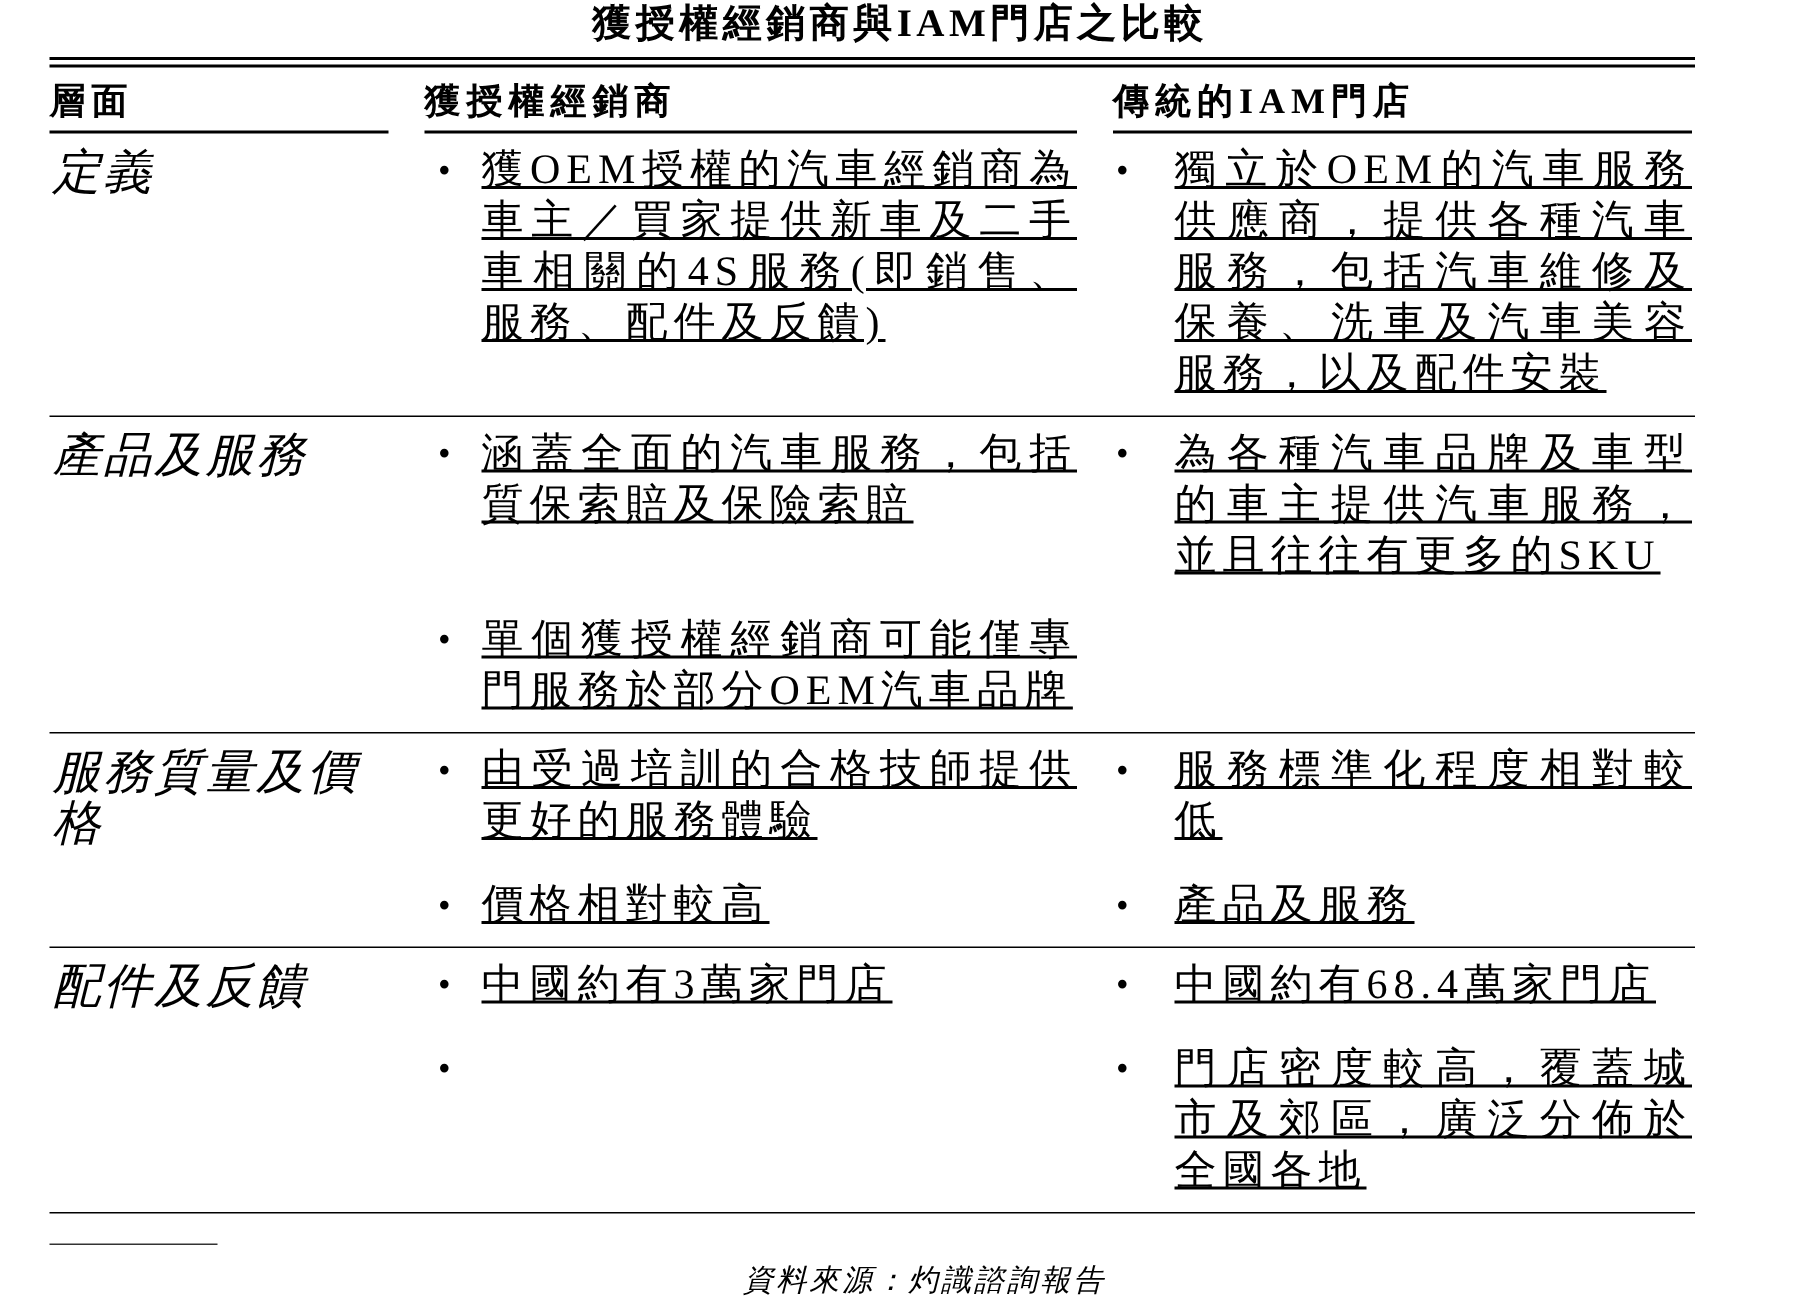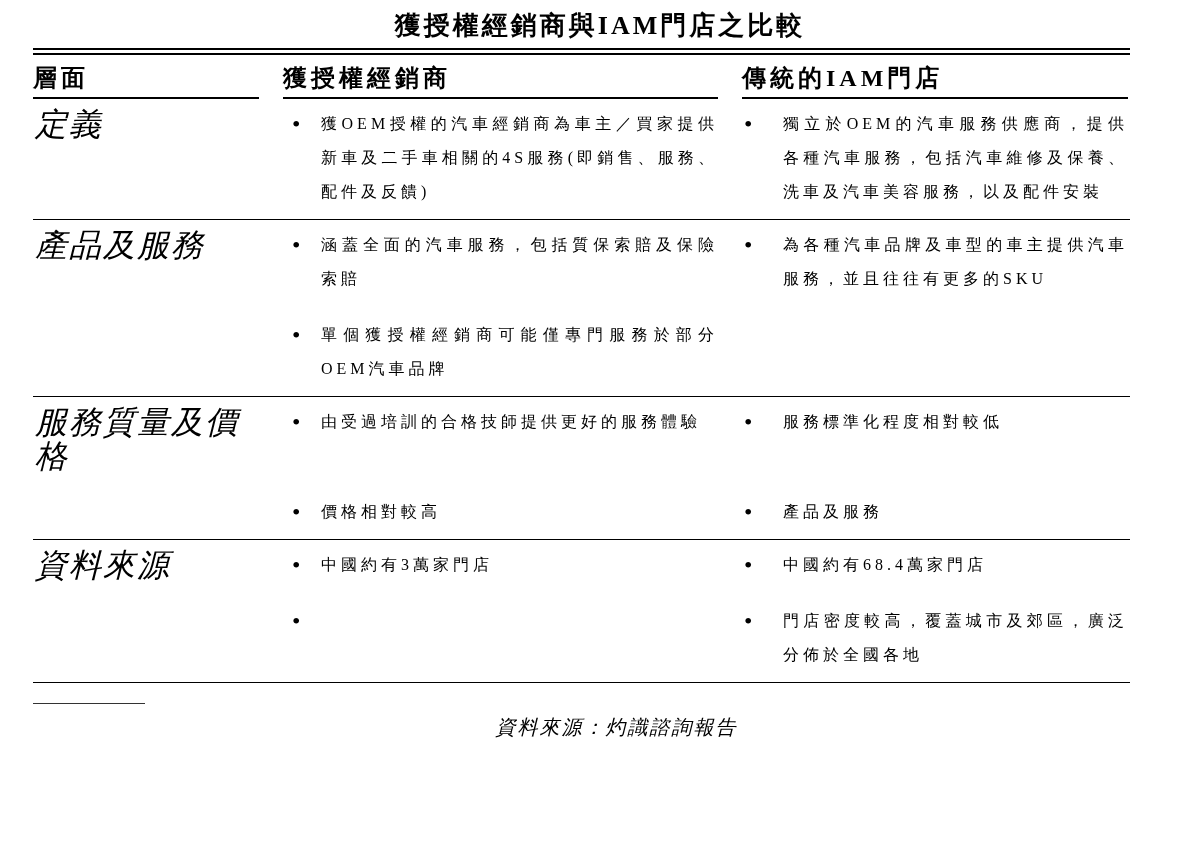--- a/index.html
+++ b/index.html
@@ -3,21 +3,20 @@
 <meta charset="utf-8">
 <style>
   * { box-sizing: border-box; margin: 0; padding: 0; }
   html, body { width: 1200px; height: 867px; background: #ffffff; }
   body {
     font-family: "Liberation Serif", "DejaVu Serif", serif;
     color: #000000;
     overflow: hidden;
   }
   .title {
-    margin-top: 10px;
     text-align: center;
     font-size: 26px;
     font-weight: bold;
     letter-spacing: 3px;
     line-height: 32px;
   }
   .table { margin-left: 33px; width: 1097px; }
   .top-rule {
     margin-top: 6px;
     height: 7px;
@@ -54,25 +53,26 @@
   .cell { display: flex; align-items: flex-start; }
   .dealer { grid-column: 2; }
   .iam { grid-column: 3; }
   .r1 { grid-row: 1; }
   .r2 { grid-row: 2; }
   .bullet { font-size: 24px; line-height: 34px; }
   .dealer .bullet { flex: 0 0 38px; padding-left: 9px; }
   .iam .bullet { flex: 0 0 41px; padding-left: 2px; }
   .btext {
     flex: 1;
-    font-size: 16px;
+    font-size: 28px;
     line-height: 34px;
     letter-spacing: 4px;
     text-align: justify;
     text-justify: inter-character;
+    text-decoration: underline;
   }
   .footnote { margin-left: 33px; margin-top: 20px; text-align: center; }
   .foot-rule { width: 112px; border-top: 1.5px solid #333; }
   .source {
     margin-top: 10px;
     font-style: italic;
     font-size: 20px;
     letter-spacing: 2px;
   }
 </style>
@@ -134,21 +134,21 @@
         <span class="bullet">•</span>
         <span class="btext">價格相對較高</span>
       </div>
       <div class="cell iam r2">
         <span class="bullet">•</span>
         <span class="btext">產品及服務</span>
       </div>
     </div>
 
     <div class="row">
-      <div class="aspect">資料來源</div>
+      <div class="aspect">配件及反饋</div>
       <div class="cell dealer r1">
         <span class="bullet">•</span>
         <span class="btext">中國約有3萬家門店</span>
       </div>
       <div class="cell iam r1">
         <span class="bullet">•</span>
         <span class="btext">中國約有68.4萬家門店</span>
       </div>
       <div class="cell dealer r2">
         <span class="bullet">•</span>

